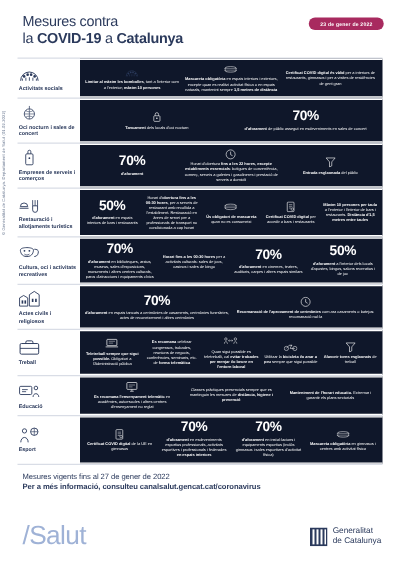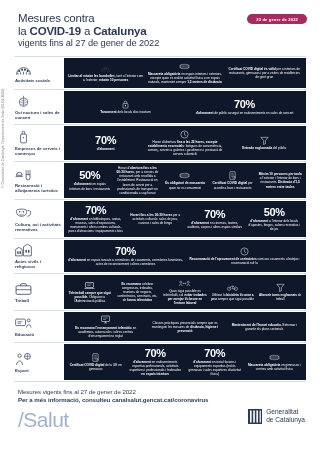--- a/index.html
+++ b/index.html
@@ -73,39 +73,38 @@
   .cell-ico { width: 11px; height: 9px; }
   .cell-ico svg { width: 100%; height: 100%; display: block; }
 
   
   .footer { padding: 6px 0 0 18px; }
   .f1 { font-size: 6.1px; color:#2b3a5c; font-weight: 400; letter-spacing:-.05px;}
   .f2 { font-size: 6.1px; color:#2b3a5c; font-weight: 700; margin-top: 1px; letter-spacing:-.05px;}
 
   .brandbar {
     position: absolute; left: 0; right: 0; bottom: 0; height: 42px;
-    display: flex; align-items: flex-start; justify-content: space-between;
+    display: flex; align-items: center; justify-content: space-between;
     padding: 0 14px 0 18px;
   }
   .salut { color: #9fb2d6; font-size: 21px; font-weight: 400; letter-spacing:-.5px; }
   .gencat { display: flex; align-items: center; gap: 4px; }
   .gencat-mark { width: 14px; height: 15px; display:block; }
   .gencat-mark svg { width:100%; height:100%; display:block; }
   .gencat-text { font-size: 6.6px; color:#2b3a5c; line-height: 1.22; }
 </style>
 </head>
 <body>
 
 <div class="page">
 
   <div class="header">
     <div class="title">
       <div class="l1">Mesures contra</div>
       <div class="l2"><span>la </span><b>COVID-19</b><span> a </span><b>Catalunya</b></div>
-      <div class="l3">vigents fins al 27 de gener de 2022</div>
     </div>
   </div>
 
   <div class="date-badge">23 de gener de 2022</div>
 
   <div class="credit">© Generalitat de Catalunya. Departament de Salut (01.02.2022)</div>
 
   <div class="table" id="table">
       <div class="row">
         <div class="cat">

